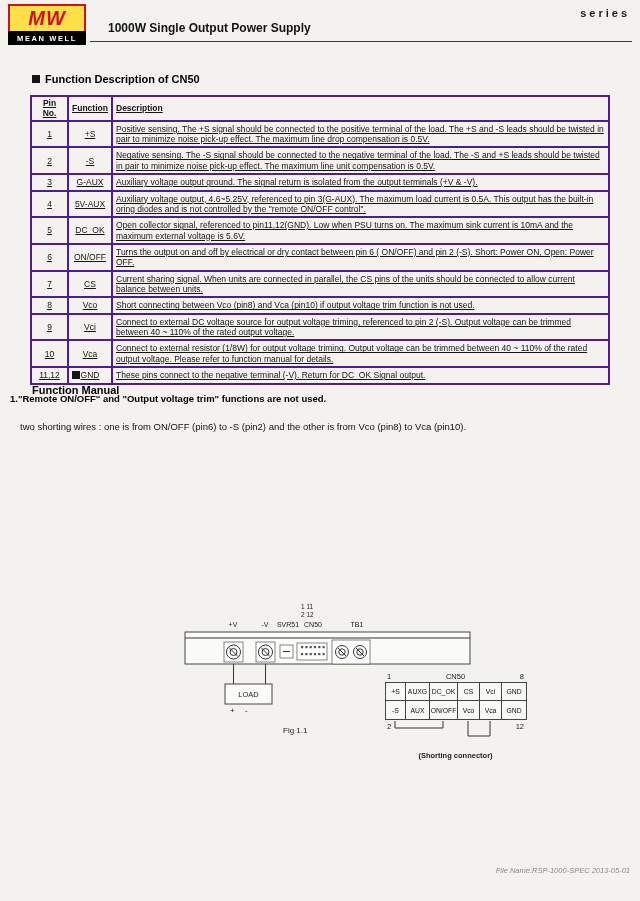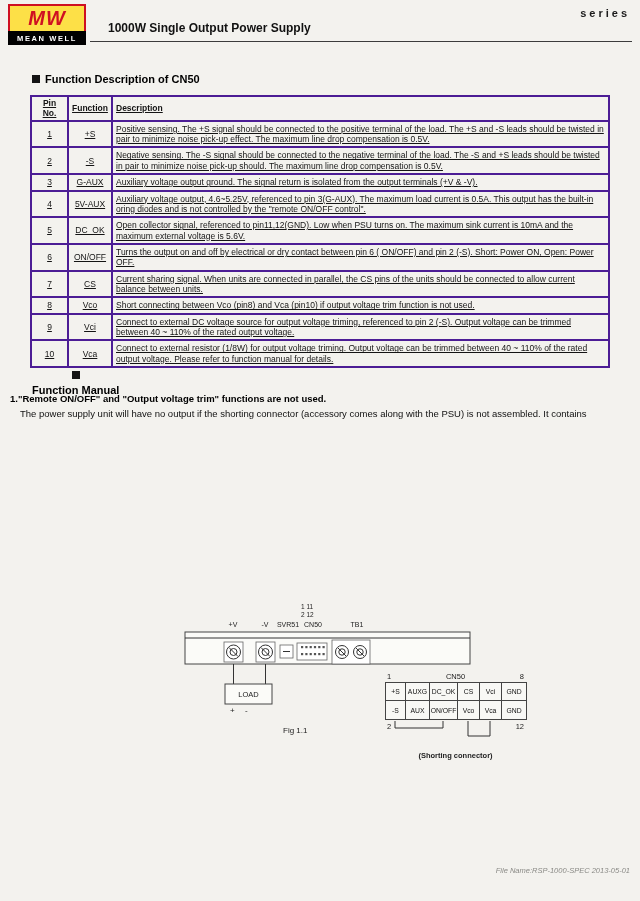--- a/index.html
+++ b/index.html
@@ -102,21 +102,21 @@
     </thead>
     <tbody>
       <tr>
           <td class="c">1</td>
           <td class="c">+S</td>
           <td>Positive sensing. The +S signal should be connected to the positive terminal of the load. The +S and -S leads should be twisted in pair to minimize noise pick-up effect. The maximum line drop compensation is 0.5V.</td>
         </tr>
       <tr>
           <td class="c">2</td>
           <td class="c">-S</td>
-          <td>Negative sensing. The -S signal should be connected to the negative terminal of the load. The -S and +S leads should be twisted in pair to minimize noise pick-up should. The maximum line drop compensation is 0.5V.</td>
+          <td>Negative sensing. The -S signal should be connected to the negative terminal of the load. The -S and +S leads should be twisted in pair to minimize noise pick-up effect. The maximum line unit compensation is 0.5V.</td>
         </tr>
       <tr>
           <td class="c">3</td>
           <td class="c">G-AUX</td>
           <td>Auxiliary voltage output ground. The signal return is isolated from the output terminals (+V &amp; -V).</td>
         </tr>
       <tr>
           <td class="c">4</td>
           <td class="c">5V-AUX</td>
           <td>Auxiliary voltage output, 4.6~5.25V, referenced to pin 3(G-AUX). The maximum load current is 0.5A. This output has the built-in oring diodes and is not controlled by the "remote ON/OFF control".</td>
@@ -144,30 +144,35 @@
       <tr>
           <td class="c">9</td>
           <td class="c">Vci</td>
           <td>Connect to external DC voltage source for output voltage triming, referenced to pin 2 (-S). Output voltage can be trimmed between 40 ~ 110% of the rated output voltage.</td>
         </tr>
       <tr>
           <td class="c">10</td>
           <td class="c">Vca</td>
           <td>Connect to external resistor (1/8W) for output voltage triming. Output voltage can be trimmed between 40 ~ 110% of the rated output voltage. Please refer to function manual for details.</td>
         </tr>
+      <tr>
+          <td class="c">11,12</td>
+          <td class="c">GND</td>
+          <td>These pins connect to the negative terminal (-V). Return for DC_OK Signal output.</td>
+        </tr>
     </tbody>
   </table>
 
   <div class="section section-2">
     <span class="sq"></span>
     <span>Function Manual</span>
   </div>
 
   <div class="manual-head">1."Remote ON/OFF" and "Output voltage trim" functions are not used.</div>
-  <div class="manual-line manual-line-1">The power supply unit will have no output if the shorting connector (accessory comes along with the PSU) is not assembled. It contains</div>
+  <div class="manual-line manual-line-2">two shorting wires : one is from ON/OFF (pin6) to -S (pin2) and the other  is from Vco (pin8) to Vca (pin10).</div>
 
   <svg class="psu-svg" viewBox="0 0 365 175">
 
     <text class="t65" x="121" y="13">1  11</text>
     <text class="t65" x="121" y="21">2  12</text>
 
     <text class="t7" x="53" y="31" text-anchor="middle">+V</text>
     <text class="t7" x="85" y="31" text-anchor="middle">-V</text>
     <text class="t7" x="108" y="31" text-anchor="middle">SVR51</text>
     <text class="t7" x="133" y="31" text-anchor="middle">CN50</text>

